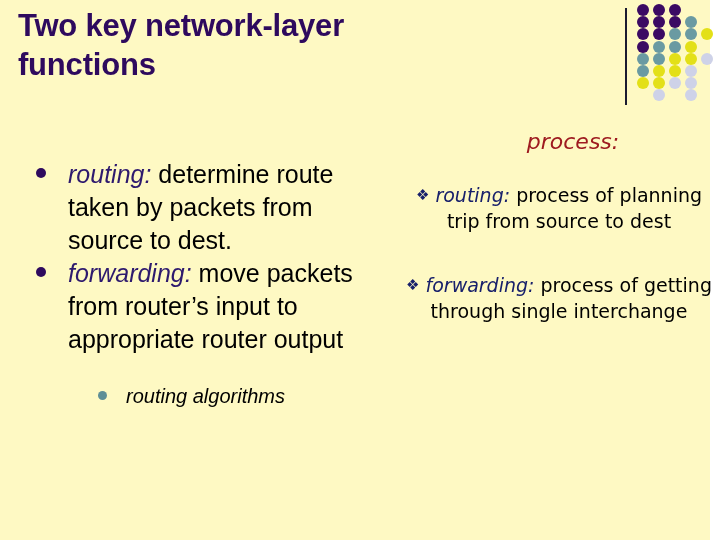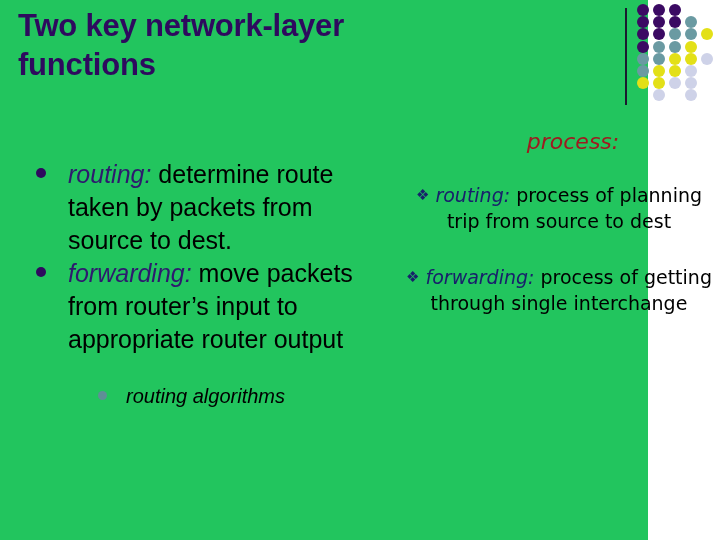--- a/index.html
+++ b/index.html
@@ -13,23 +13,23 @@
     height: 540px;
     overflow: hidden;
     font-family: "Liberation Sans", sans-serif;
     position: relative;
     color: #000000;
   }
 
   #slide {
     position: absolute;
     left: 0; top: 0;
-    width: 648px;
+    width: 710px;
     height: 540px;
-    background: #22c55e;
+    background: #fef9c3;
   }
 
   
   #title {
     position: absolute;
     left: 18px;
     top: 6px;
     width: 470px;
     font-size: 31px;
     line-height: 39px;
@@ -135,21 +135,21 @@
     margin-left: 28px;
   }
   .rbullet {
     position: relative;
     font-size: 19px;
     line-height: 26px;
     text-align: center;
     color: #000000;
   }
   #rbullet-1 { margin-top: 26px; }
-  #rbullet-2 { margin-top: 30px; }
+  #rbullet-2 { margin-top: 38px; }
   .rbullet .diamond {
     color: #18206b;
     font-size: 15px;
     margin-right: 6px;
     vertical-align: 2px;
   }
   .rlead {
     font-style: italic;
     color: #18206b;
   }

